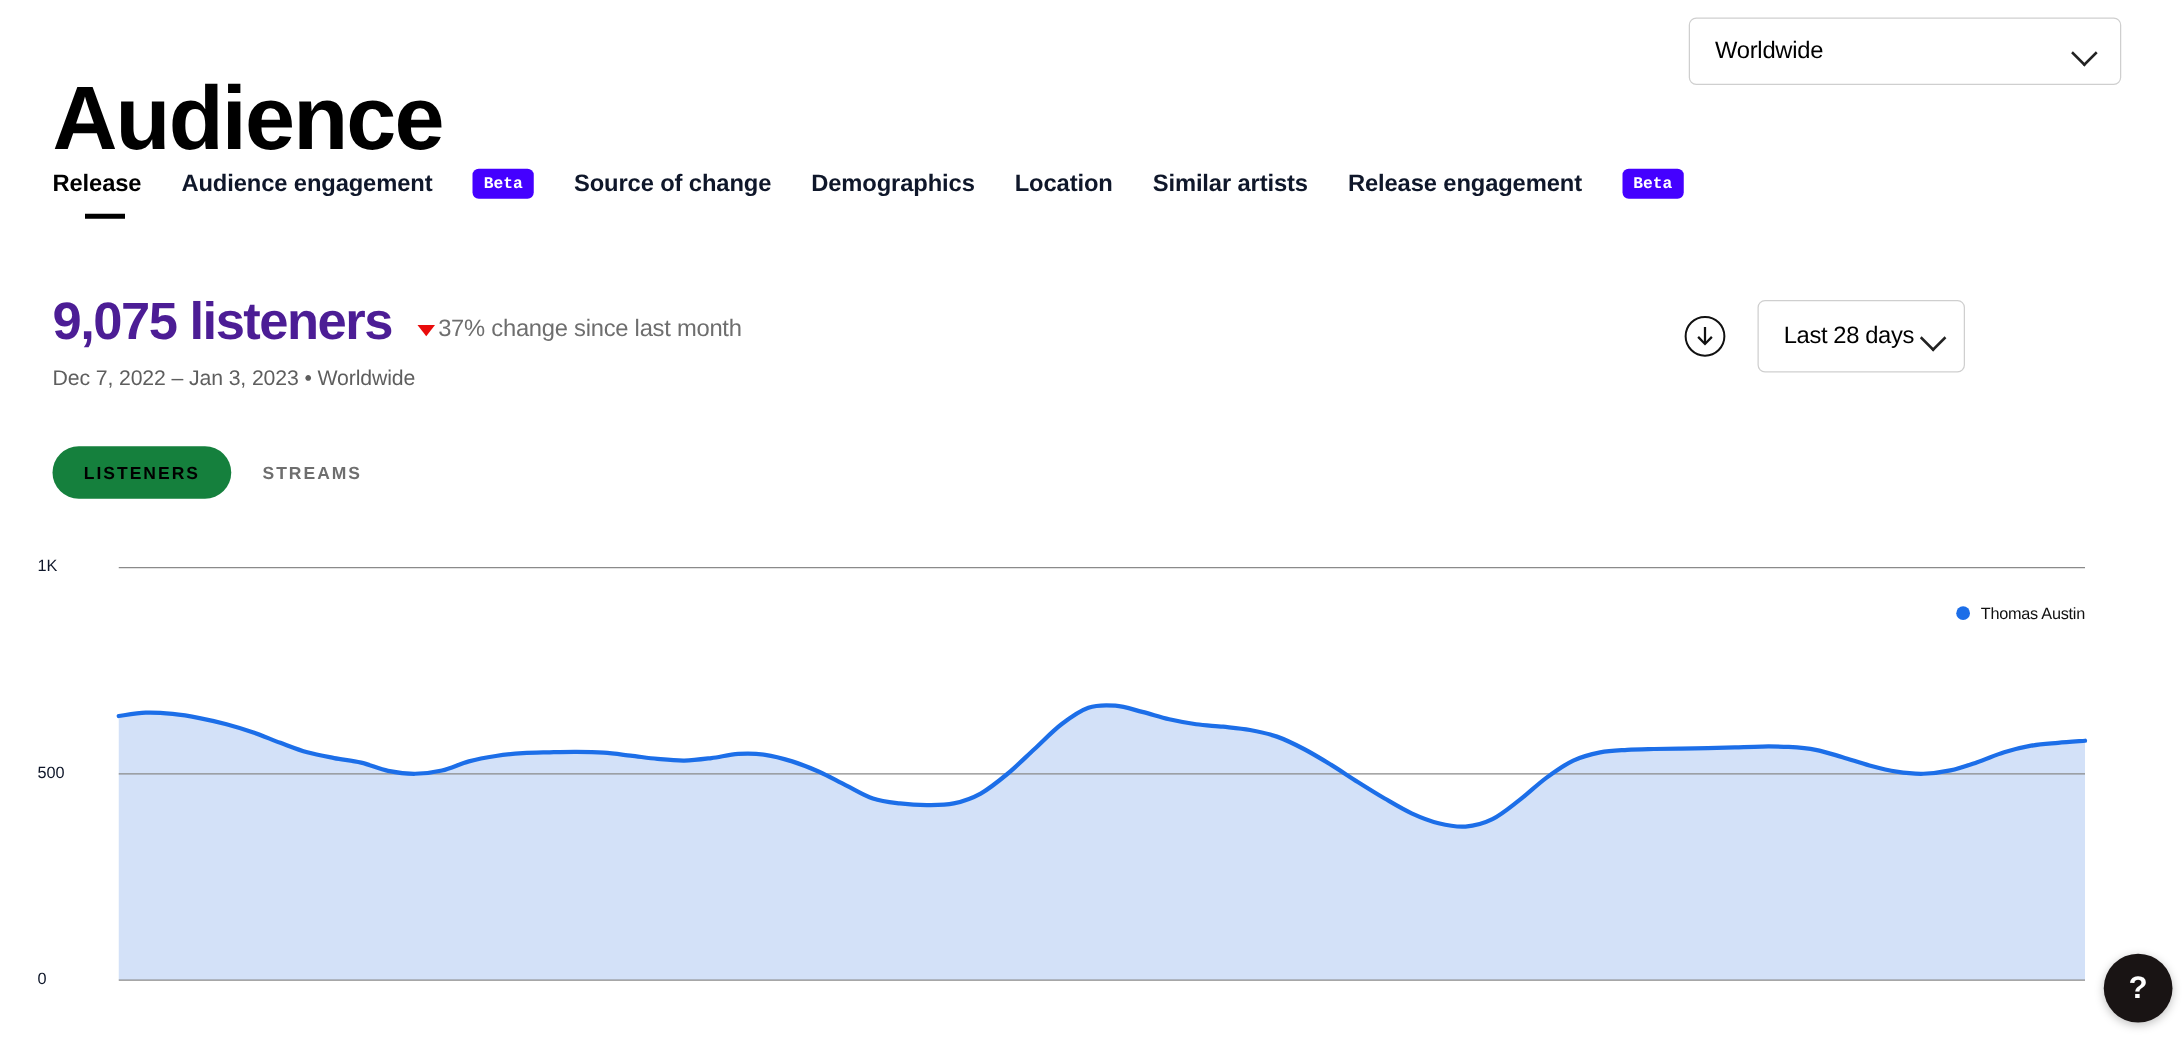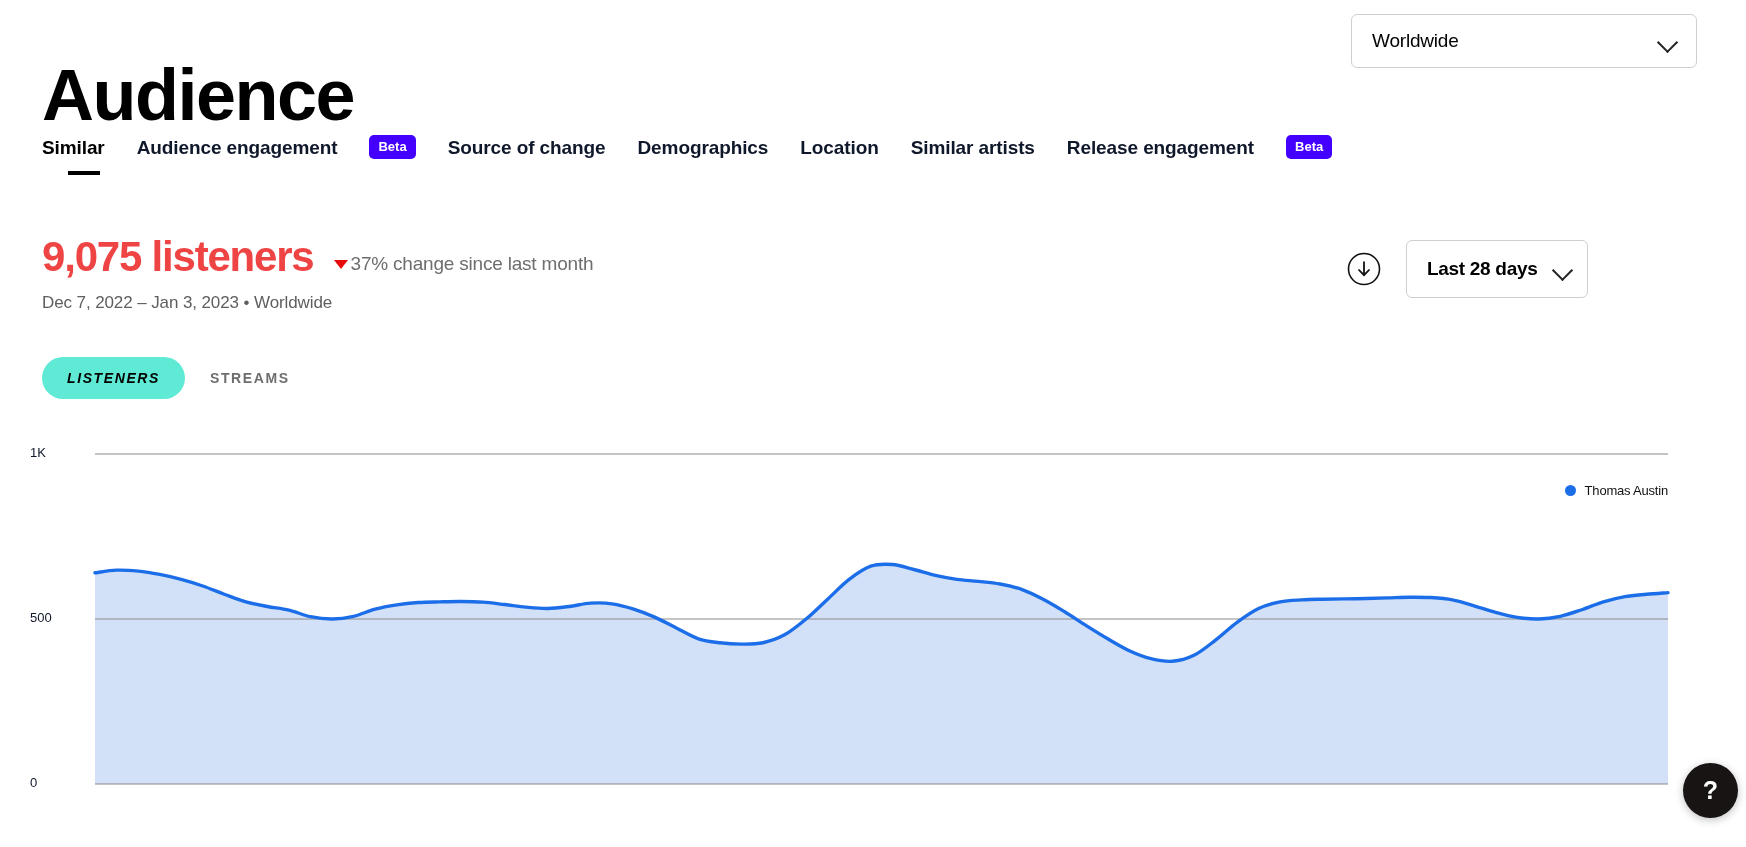--- a/index.html
+++ b/index.html
@@ -95,34 +95,35 @@
     background: #4400ff;
     color: #fff;
     font-size: 13px;
     font-weight: 700;
     border-radius: 5px;
     padding: 4px 9px 5px 9px;
     letter-spacing: 0px;
     margin-right: 32px;
     position: relative;
     top: -1px;
+    font-family: Liberation Mono, monospace;
   }
 
   
   .summary {
     position: absolute;
     left: 42px;
     top: 233px;
     display: flex;
     align-items: baseline;
   }
   .big-stat {
     font-size: 42px;
     font-weight: 700;
-    color: #ef4444;
+    color: #4c1d95;
     letter-spacing: -1.2px;
     white-space: nowrap;
   }
   .change-wrap {
     display: flex;
     align-items: center;
     margin-left: 20px;
     position: relative;
     top: -3px;
   }
@@ -156,30 +157,29 @@
     left: 1347px;
     top: 252px;
     width: 34px;
     height: 34px;
     cursor: pointer;
   }
   .range-select {
     position: absolute;
     left: 1406px;
     top: 240px;
-    width: 182px;
+    width: 166px;
     height: 58px;
     border: 1px solid #cfcfcf;
     border-radius: 6px;
     background: #fff;
     display: flex;
     align-items: center;
     padding: 0 14px 0 20px;
     cursor: pointer;
-    font-weight: bold;
   }
   .range-select .value {
     flex: 1;
     font-size: 19px;
     color: #000;
     letter-spacing: -0.3px;
     white-space: nowrap;
   }
 
   
@@ -194,23 +194,22 @@
     font-size: 14px;
     font-weight: 700;
     letter-spacing: 1.6px;
     color: #6e6e6e;
     padding: 13px 25px;
     border-radius: 22px;
     cursor: pointer;
     white-space: nowrap;
   }
   .pill.active {
-    background: #5eead4;
+    background: #15803d;
     color: #000;
-    font-style: italic;
   }
 
   
   .chart-wrap {
     position: absolute;
     left: 0;
     top: 430px;
     width: 1746px;
     height: 417px;
   }
@@ -271,21 +270,21 @@
 
 <div class="page-title">Audience</div>
 
 <div class="region-select">
   <span class="value">Worldwide</span>
   <span class="chev"></span>
 </div>
 
 <div class="nav">
   <div class="nav-item active">
-    <span>Similar</span>
+    <span>Release</span>
     <span class="underline"></span>
   </div>
   <div class="nav-item">
     <span>Audience engagement</span>
   </div>
   <span class="beta-badge">Beta</span>
   <div class="nav-item">
     <span>Source of change</span>
   </div>
   <div class="nav-item">

